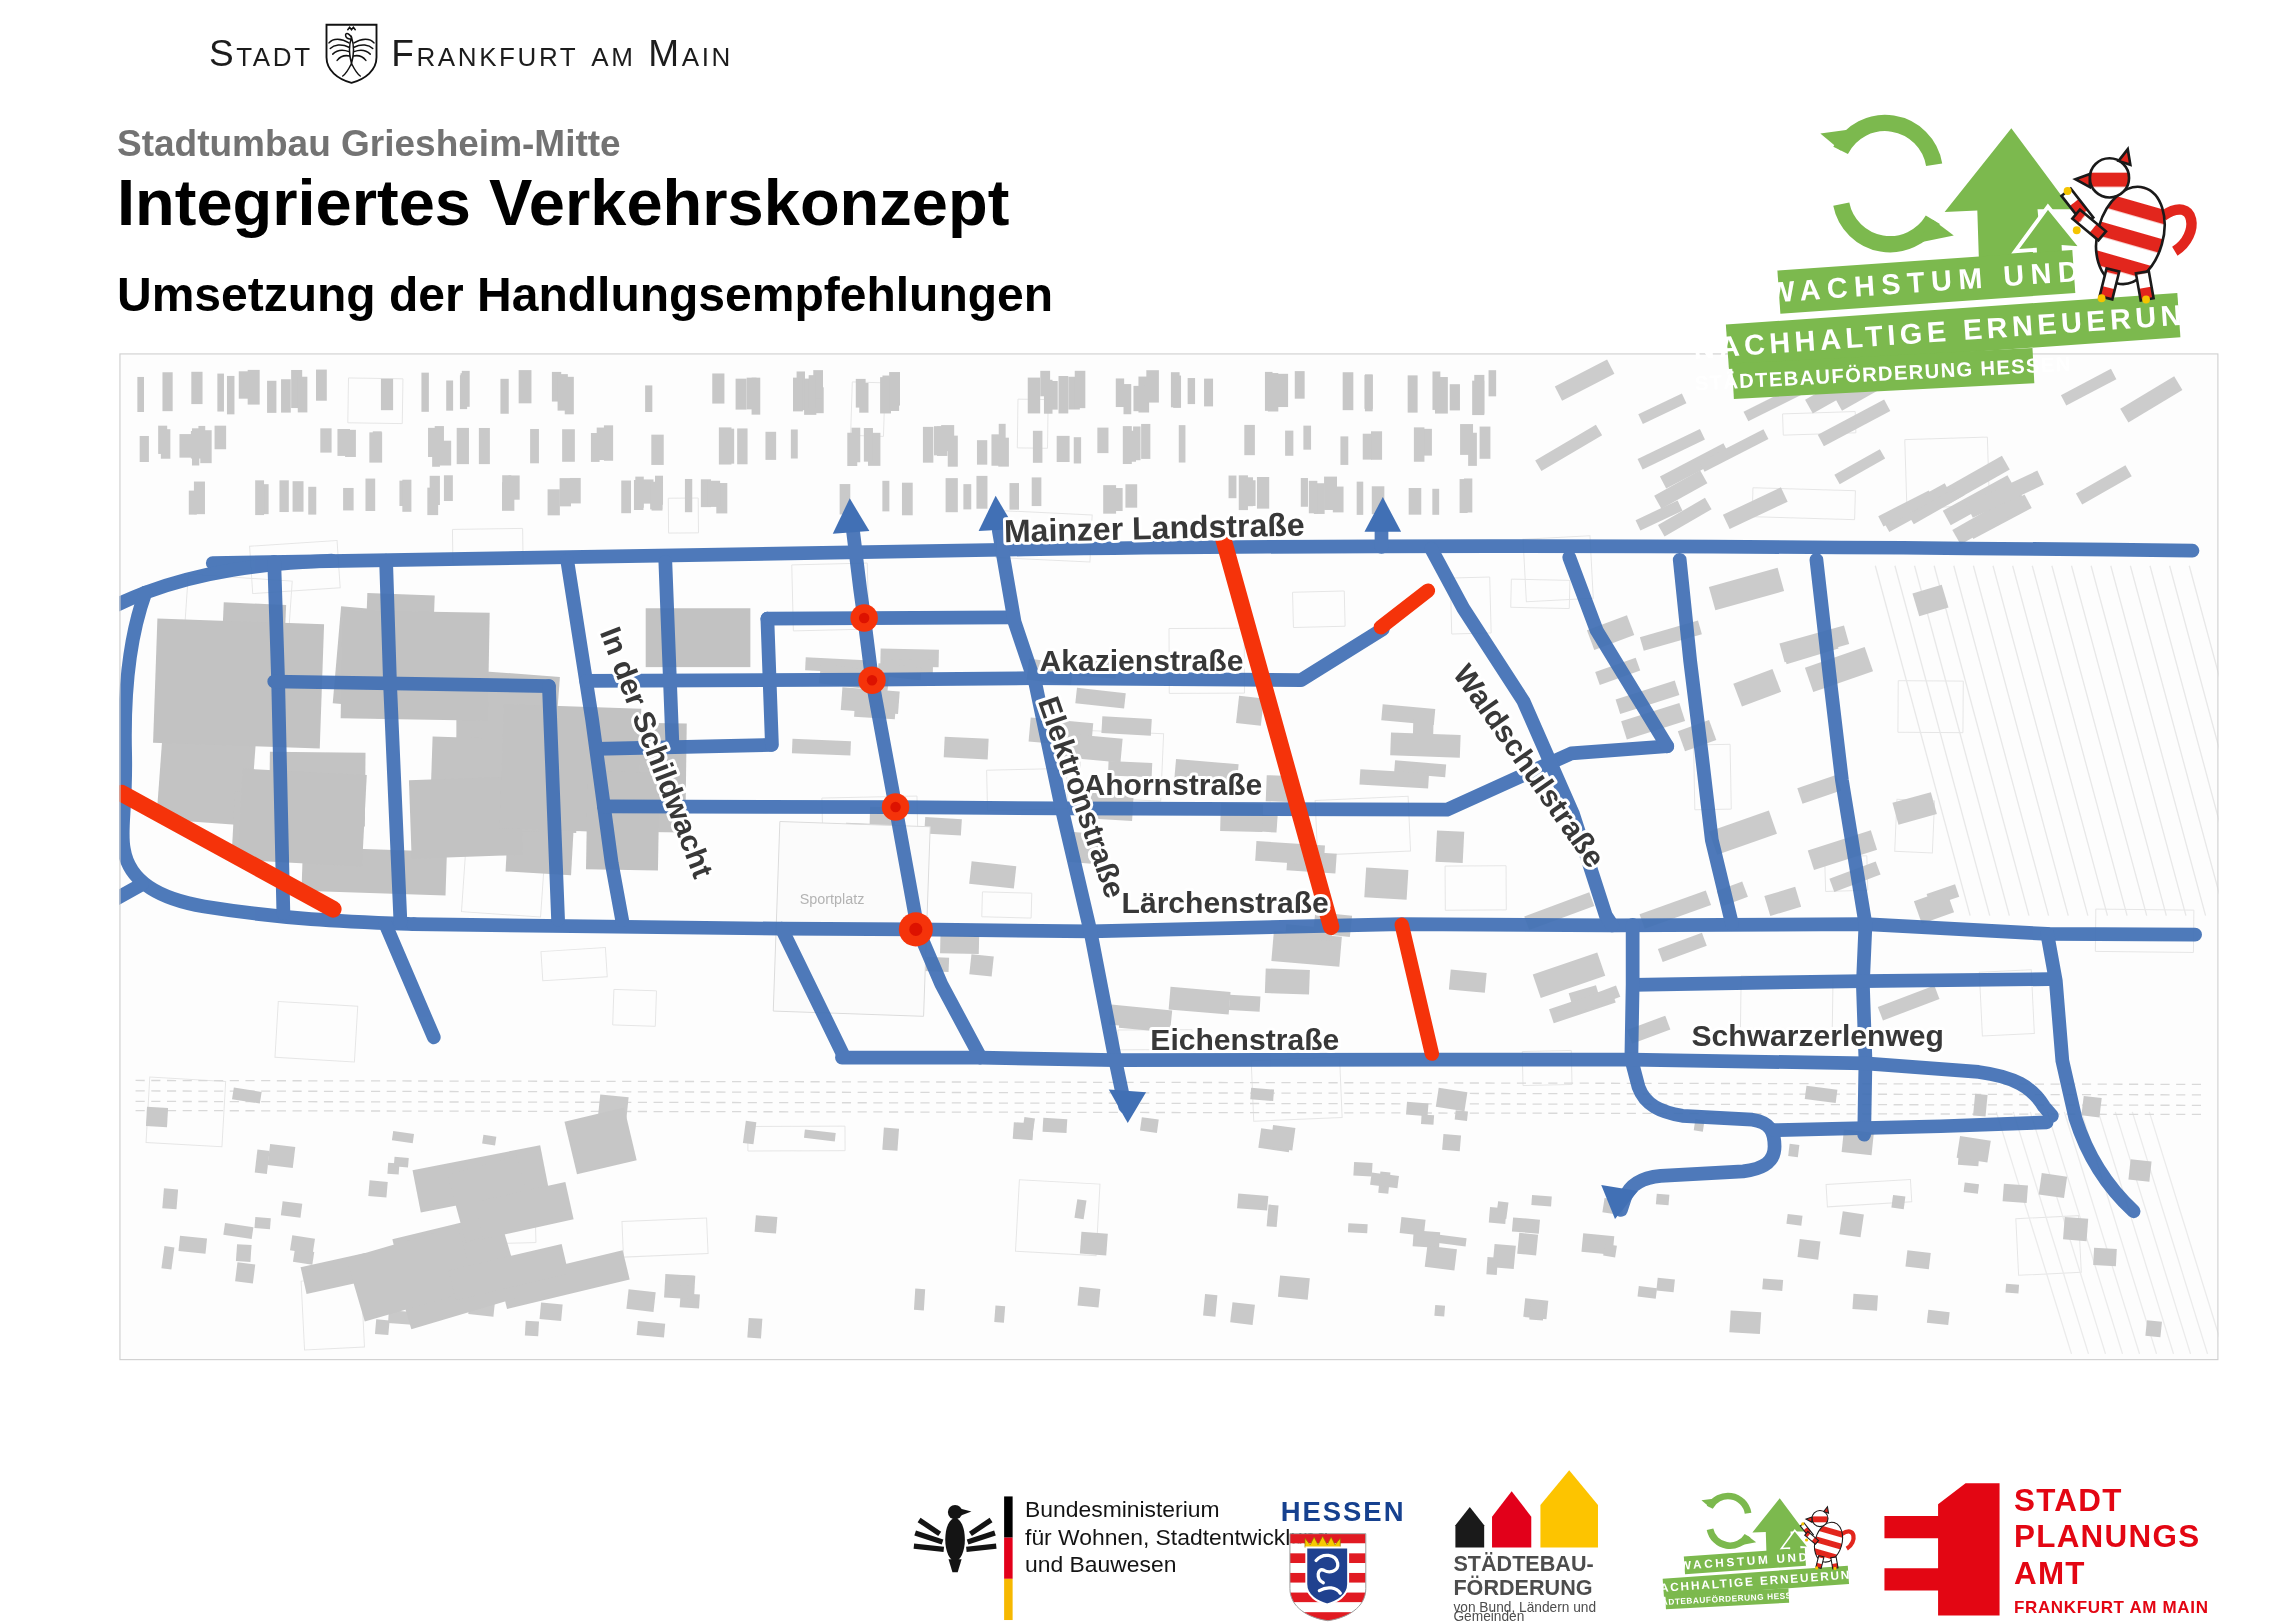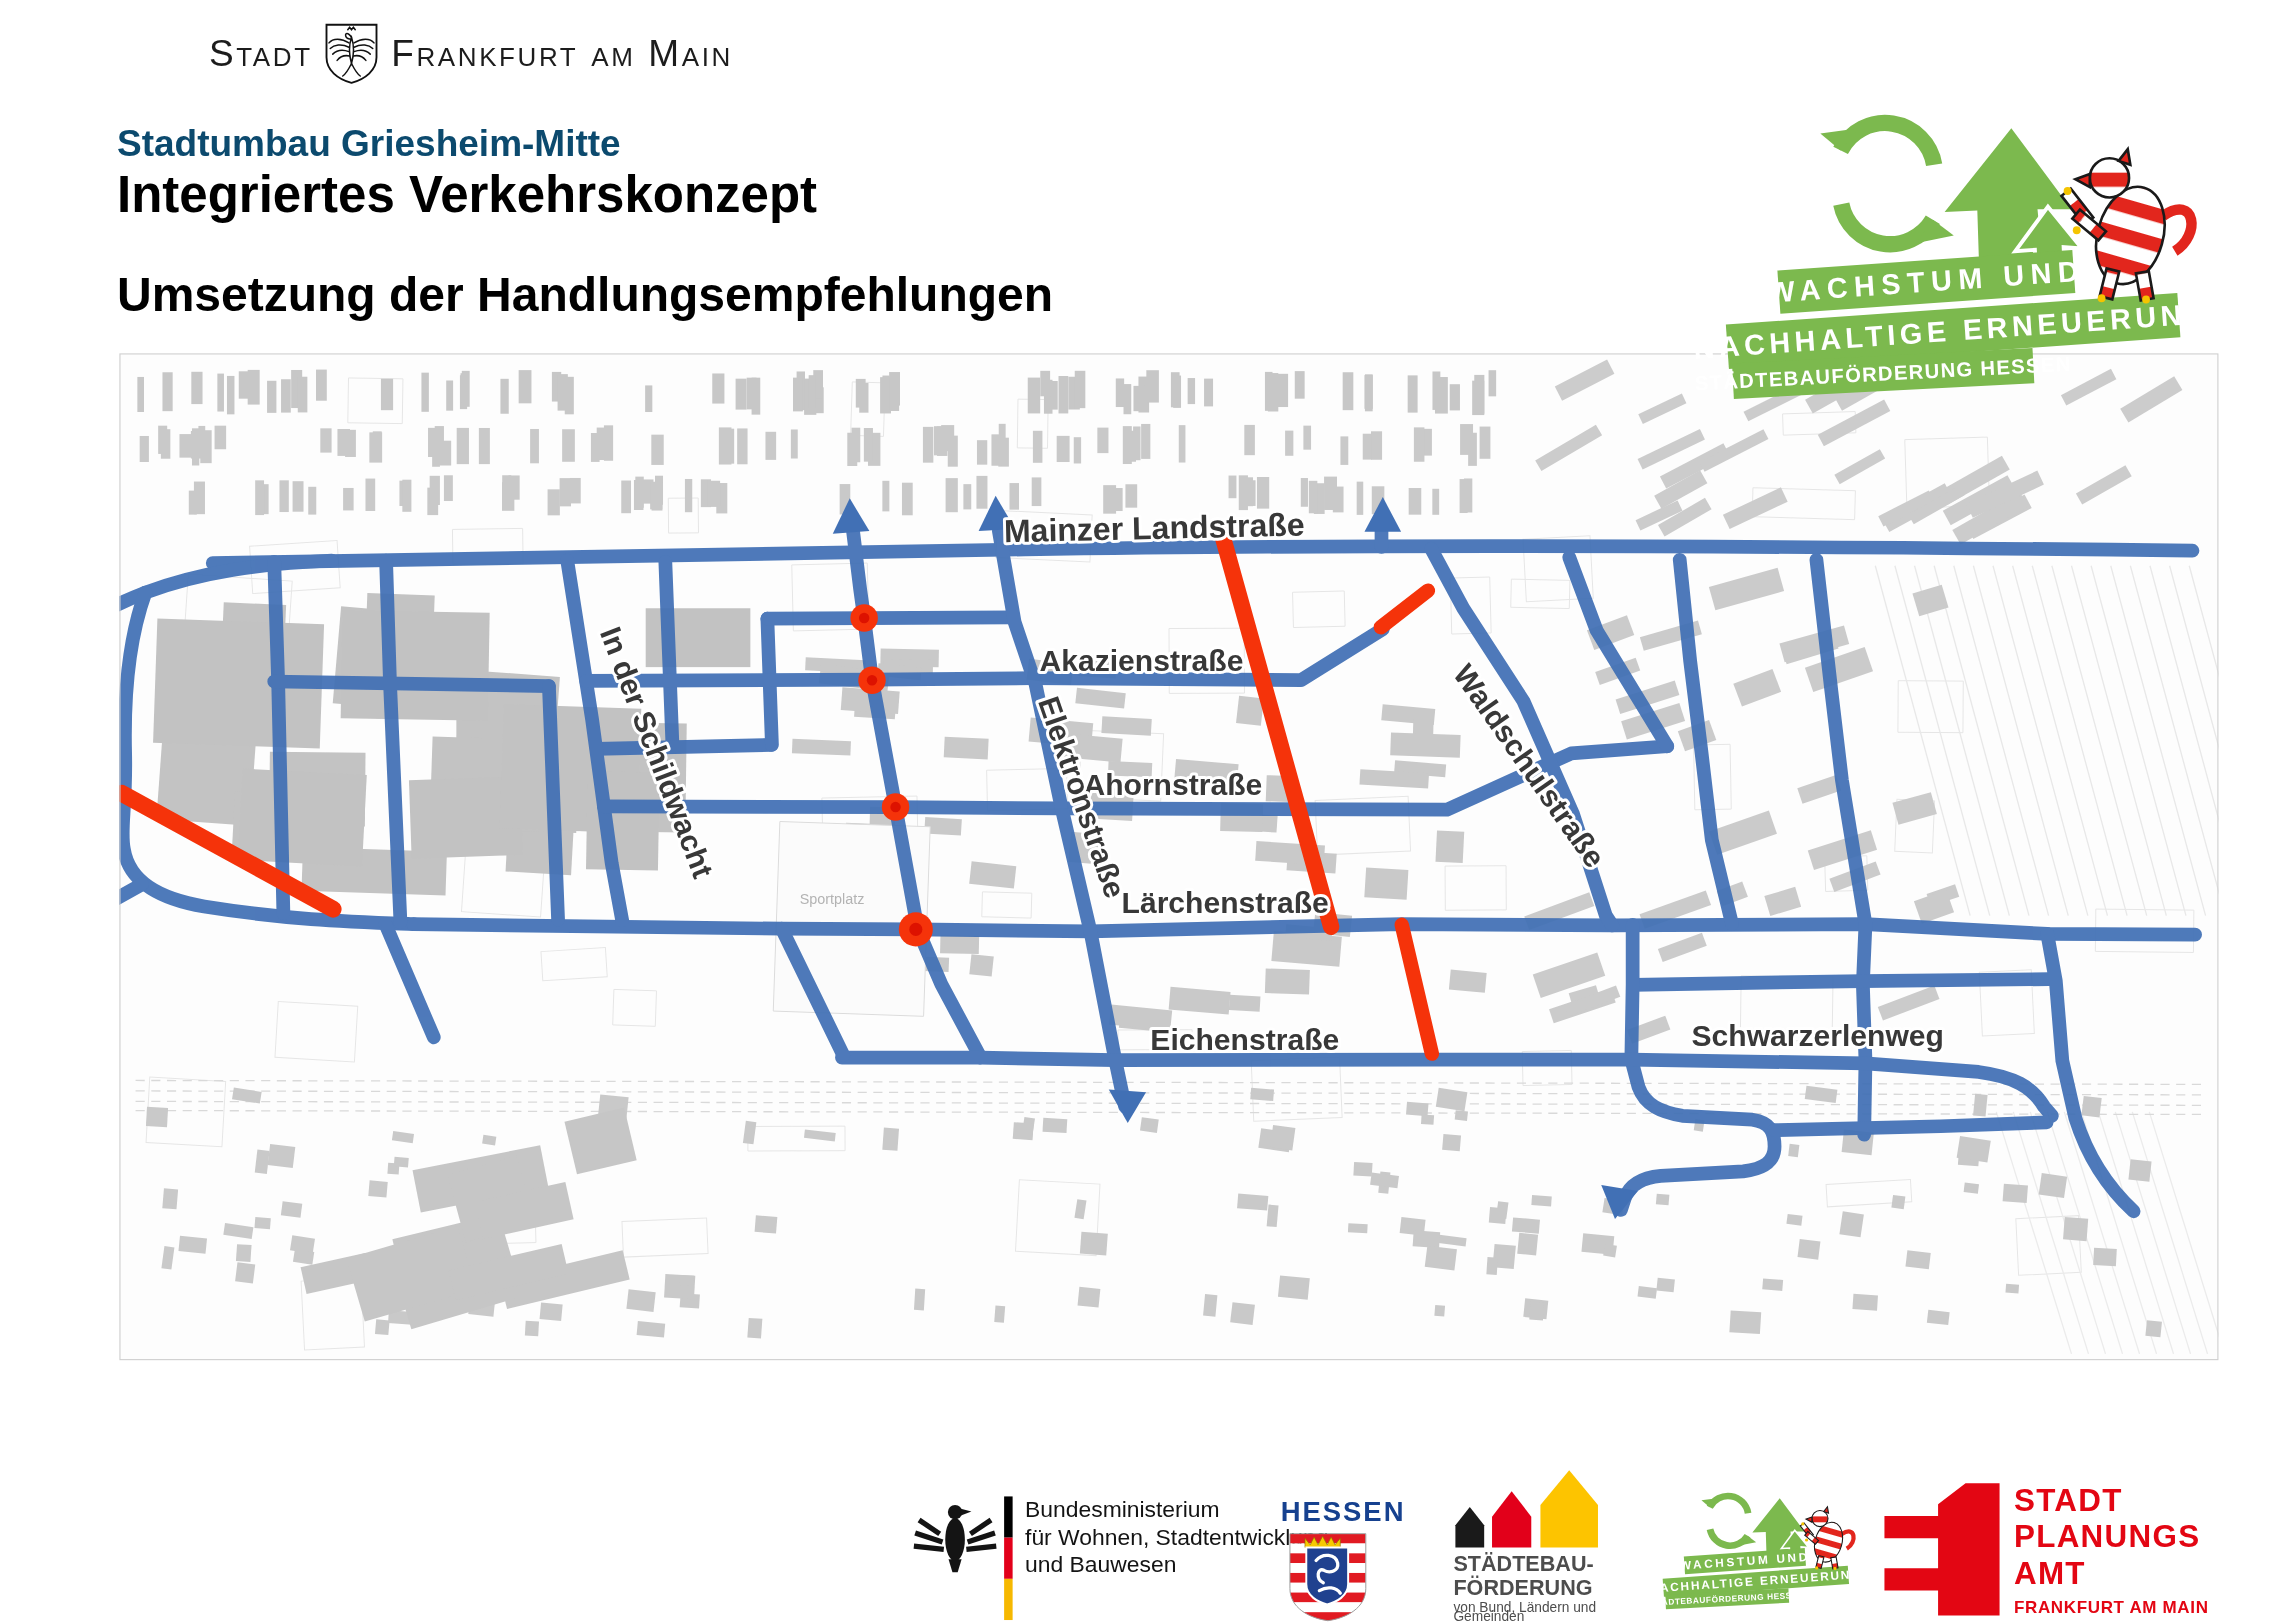--- a/index.html
+++ b/index.html
@@ -3,22 +3,22 @@
 <meta charset="utf-8">
 <style>
   html,body{margin:0;padding:0;background:#fff;}
   .page{position:relative;width:2295px;height:1622px;background:#fff;overflow:hidden;
         font-family:"Liberation Sans",sans-serif;margin-left:44px;}
   
   .citylogo{position:absolute;left:165px;top:22px;display:flex;align-items:center;
             font-variant:small-caps;font-size:37px;letter-spacing:2.6px;color:#1c1c1c;}
   .citylogo .w{white-space:nowrap;}
   .citylogo svg{margin:0 11.8px;}
-  .t-project{position:absolute;left:73px;top:123px;font-size:37px;font-weight:bold;color:#0c4a6e;}
-  .t-title{position:absolute;left:73px;top:165px;font-size:51px;font-weight:bold;color:#000;}
+  .t-project{position:absolute;left:73px;top:123px;font-size:37px;font-weight:bold;color:#737373;}
+  .t-title{position:absolute;left:73px;top:165px;font-size:65px;font-weight:bold;color:#000;}
   .t-sub{position:absolute;left:73px;top:267px;font-size:48px;font-weight:bold;color:#000;}
   
   text{font-family:"Liberation Sans",sans-serif;}
   .st{font-size:46px;font-weight:bold;fill:#383838;stroke:#ffffff;stroke-width:9px;
       paint-order:stroke;stroke-linejoin:round;text-anchor:middle;}
   .st-big{font-size:49px;}
   .base-lbl{font-size:22px;fill:#b3b3b3;text-anchor:middle;}
   .band-t{fill:#fff;font-weight:bold;text-anchor:middle;}
   .b1t{font-size:44px;letter-spacing:10px;}
   .b2t{font-size:44px;letter-spacing:7px;}

